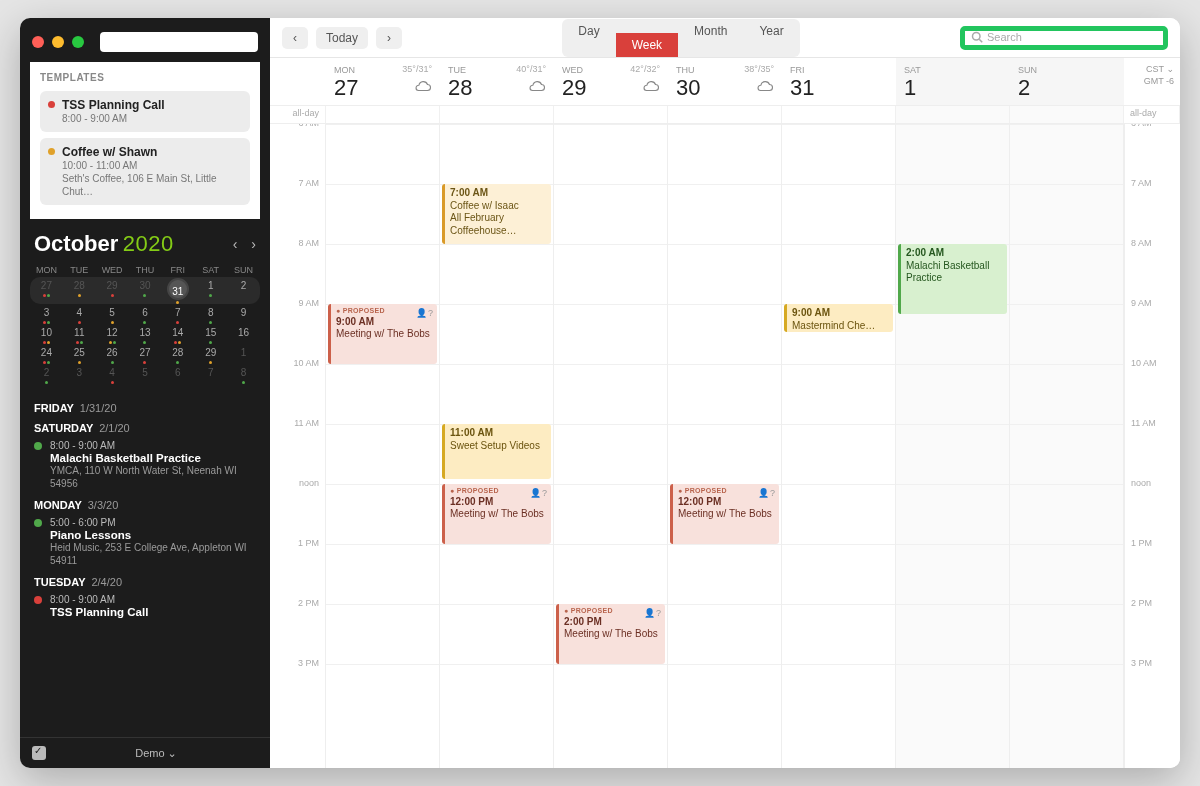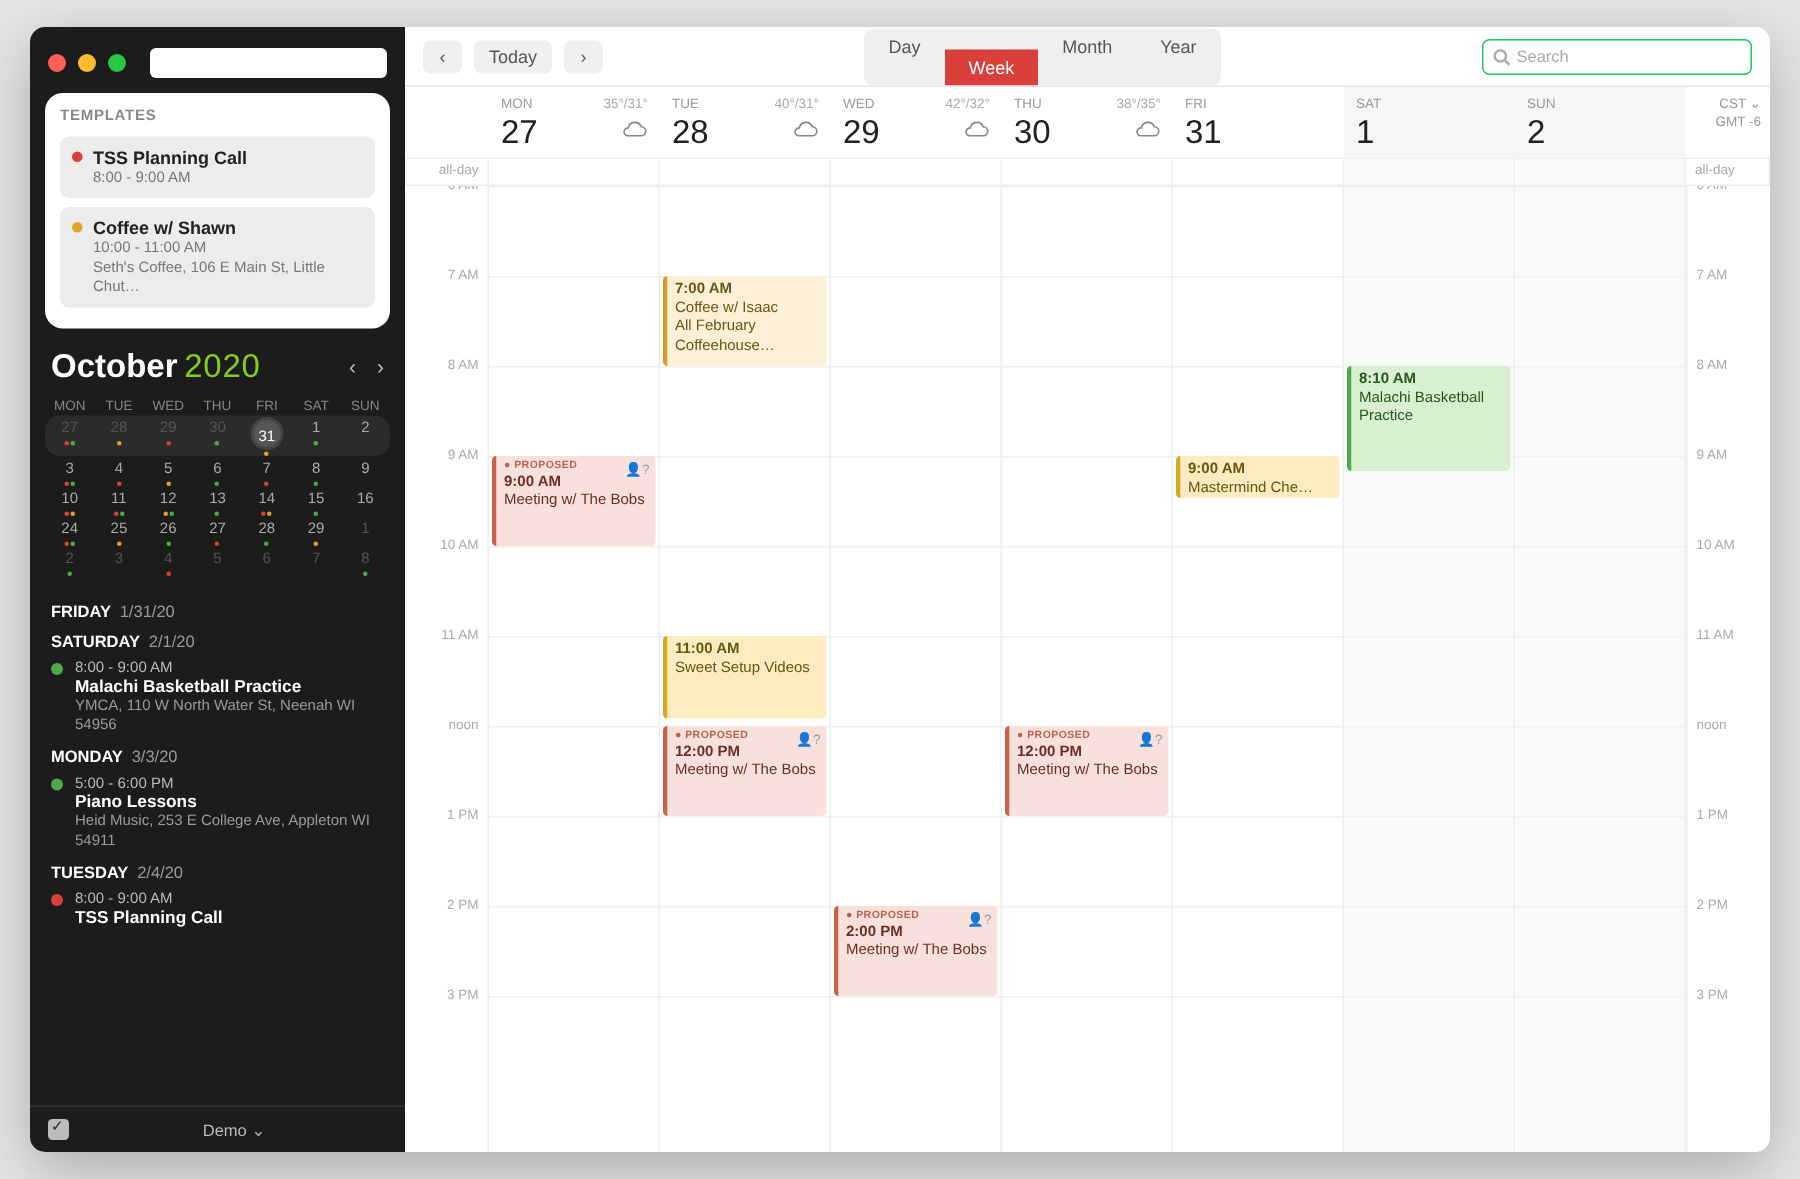--- a/index.html
+++ b/index.html
@@ -6,21 +6,21 @@
 body { font-family:-apple-system,"Helvetica Neue",Arial,sans-serif; background:#e5e5e5; display:flex; align-items:center; justify-content:center; height:786px; }
 .window { width:1160px; height:750px; background:#fff; border-radius:10px; overflow:hidden; box-shadow:0 12px 40px rgba(0,0,0,.25); display:flex; }
 
 
 .sidebar { width:250px; background:#1c1c1c; color:#eee; display:flex; flex-direction:column; }
 .traffic { display:flex; gap:8px; padding:14px 12px 10px; align-items:center;}
 .dot { width:12px; height:12px; border-radius:50%; }
 .dot.r{background:#ff5f57}.dot.y{background:#febc2e}.dot.g{background:#28c840}
 .sidebar-search{ flex:1; height:20px; background:#fff; border-radius:4px; margin-left:8px; }
 
-.templates-card{ margin:0 10px 12px; background:#fff; color:#333; border-radius:12px; padding:10px 10px 8px; }
+.templates-card{ margin:0 10px 12px; background:#fff; color:#333; border-radius:0; padding:10px 10px 8px; }
 .templates-card h4{ font-size:10px; letter-spacing:.5px; color:#888; font-weight:600; margin-bottom:8px;}
 .tpl{ background:#ececec; border-radius:6px; padding:7px 8px; margin-bottom:6px; font-size:11px; position:relative; padding-left:22px;}
 .tpl .tdot{ position:absolute; left:8px; top:10px; width:7px; height:7px; border-radius:50%; }
 .tpl .ttitle{ font-weight:600; font-size:12px; color:#222;}
 .tpl .tsub{ color:#777; font-size:10px; line-height:1.3;}
 
 .month-head{ padding:0 14px; display:flex; align-items:center; justify-content:space-between;}
 .month-head .mname{ font-size:22px; font-weight:600; color:#fff;}
 .month-head .myear{ font-size:22px; font-weight:300; color:#84cc16; letter-spacing:.5px;}
 .month-head .mnav{ display:flex; gap:14px; color:#bbb; font-size:14px;}
@@ -51,21 +51,21 @@
 .sb-foot .setname{ flex:1; text-align:center;}
 
 
 .main{ flex:1; display:flex; flex-direction:column; background:#fff;}
 .toolbar{ height:40px; border-bottom:1px solid #e6e6e6; display:flex; align-items:center; padding:0 12px; gap:8px; font-size:12px; color:#555;}
 .tbtn{ background:#efefef; border-radius:5px; padding:4px 10px; cursor:pointer; display:flex; align-items:center; justify-content:center;}
 .tbtn.sm{width:26px;padding:4px 0;}
 .viewseg{ display:flex; border-radius:6px; overflow:hidden; background:#efefef; margin:0 auto;}
 .viewseg div{ padding:5px 16px; font-size:12px; cursor:pointer;}
 .viewseg div.active{ background:#d9403b; color:#fff;margin-top:14px;}
-.tb-search{ width:180px; height:24px; border:1px solid #22c55e; border-radius:5px; display:flex; align-items:center; padding:0 6px; color:#aaa; font-size:11px; gap:4px;}
+.tb-search{ width:208px; height:24px; border:5px solid #22c55e; border-radius:5px; display:flex; align-items:flex-start; padding:0 6px; color:#aaa; font-size:11px; gap:4px;}
 .tb-search svg{width:12px;height:12px;}
 
 .dayhdrow{ display:grid; grid-template-columns:56px repeat(7,1fr) 56px; border-bottom:1px solid #eee; font-size:10px;}
 .dayhdrow .daycell{ padding:6px 8px 4px; }
 .dayhdrow .daycell .dw{ color:#999; font-size:9px; text-transform:uppercase;}
 .dayhdrow .daycell .temp{ float:right; color:#aaa; font-size:9px;}
 .dayhdrow .daycell .dn{ font-size:22px; font-weight:300; color:#222; margin-top:2px;}
 .dayhdrow .daycell .cloud{ float:right; margin-top:4px;}
 .dayhdrow .tz{ padding:6px 6px; text-align:right; color:#999; font-size:9px; line-height:1.3;}
 .dayhdrow .daycell.weekend{ background:#f6f6f6;}
@@ -458,21 +458,21 @@
           <div class="hline" style="top: 60px;"></div>
           <div class="hline" style="top: 120px;"></div>
           <div class="hline" style="top: 180px;"></div>
           <div class="hline" style="top: 240px;"></div>
           <div class="hline" style="top: 300px;"></div>
           <div class="hline" style="top: 360px;"></div>
           <div class="hline" style="top: 420px;"></div>
           <div class="hline" style="top: 480px;"></div>
           <div class="hline" style="top: 540px;"></div>
           <div class="event ev-green" style="top: 120px; height: 70px;">
-            <div class="et">8:10 AM</div>
+            <div class="et">2:00 AM</div>
             <div>Malachi Basketball Practice</div>
           </div>
         </div>
         <div class="dcol weekend">
           <div class="hline" style="top: 0px;"></div>
           <div class="hline" style="top: 60px;"></div>
           <div class="hline" style="top: 120px;"></div>
           <div class="hline" style="top: 180px;"></div>
           <div class="hline" style="top: 240px;"></div>
           <div class="hline" style="top: 300px;"></div>

